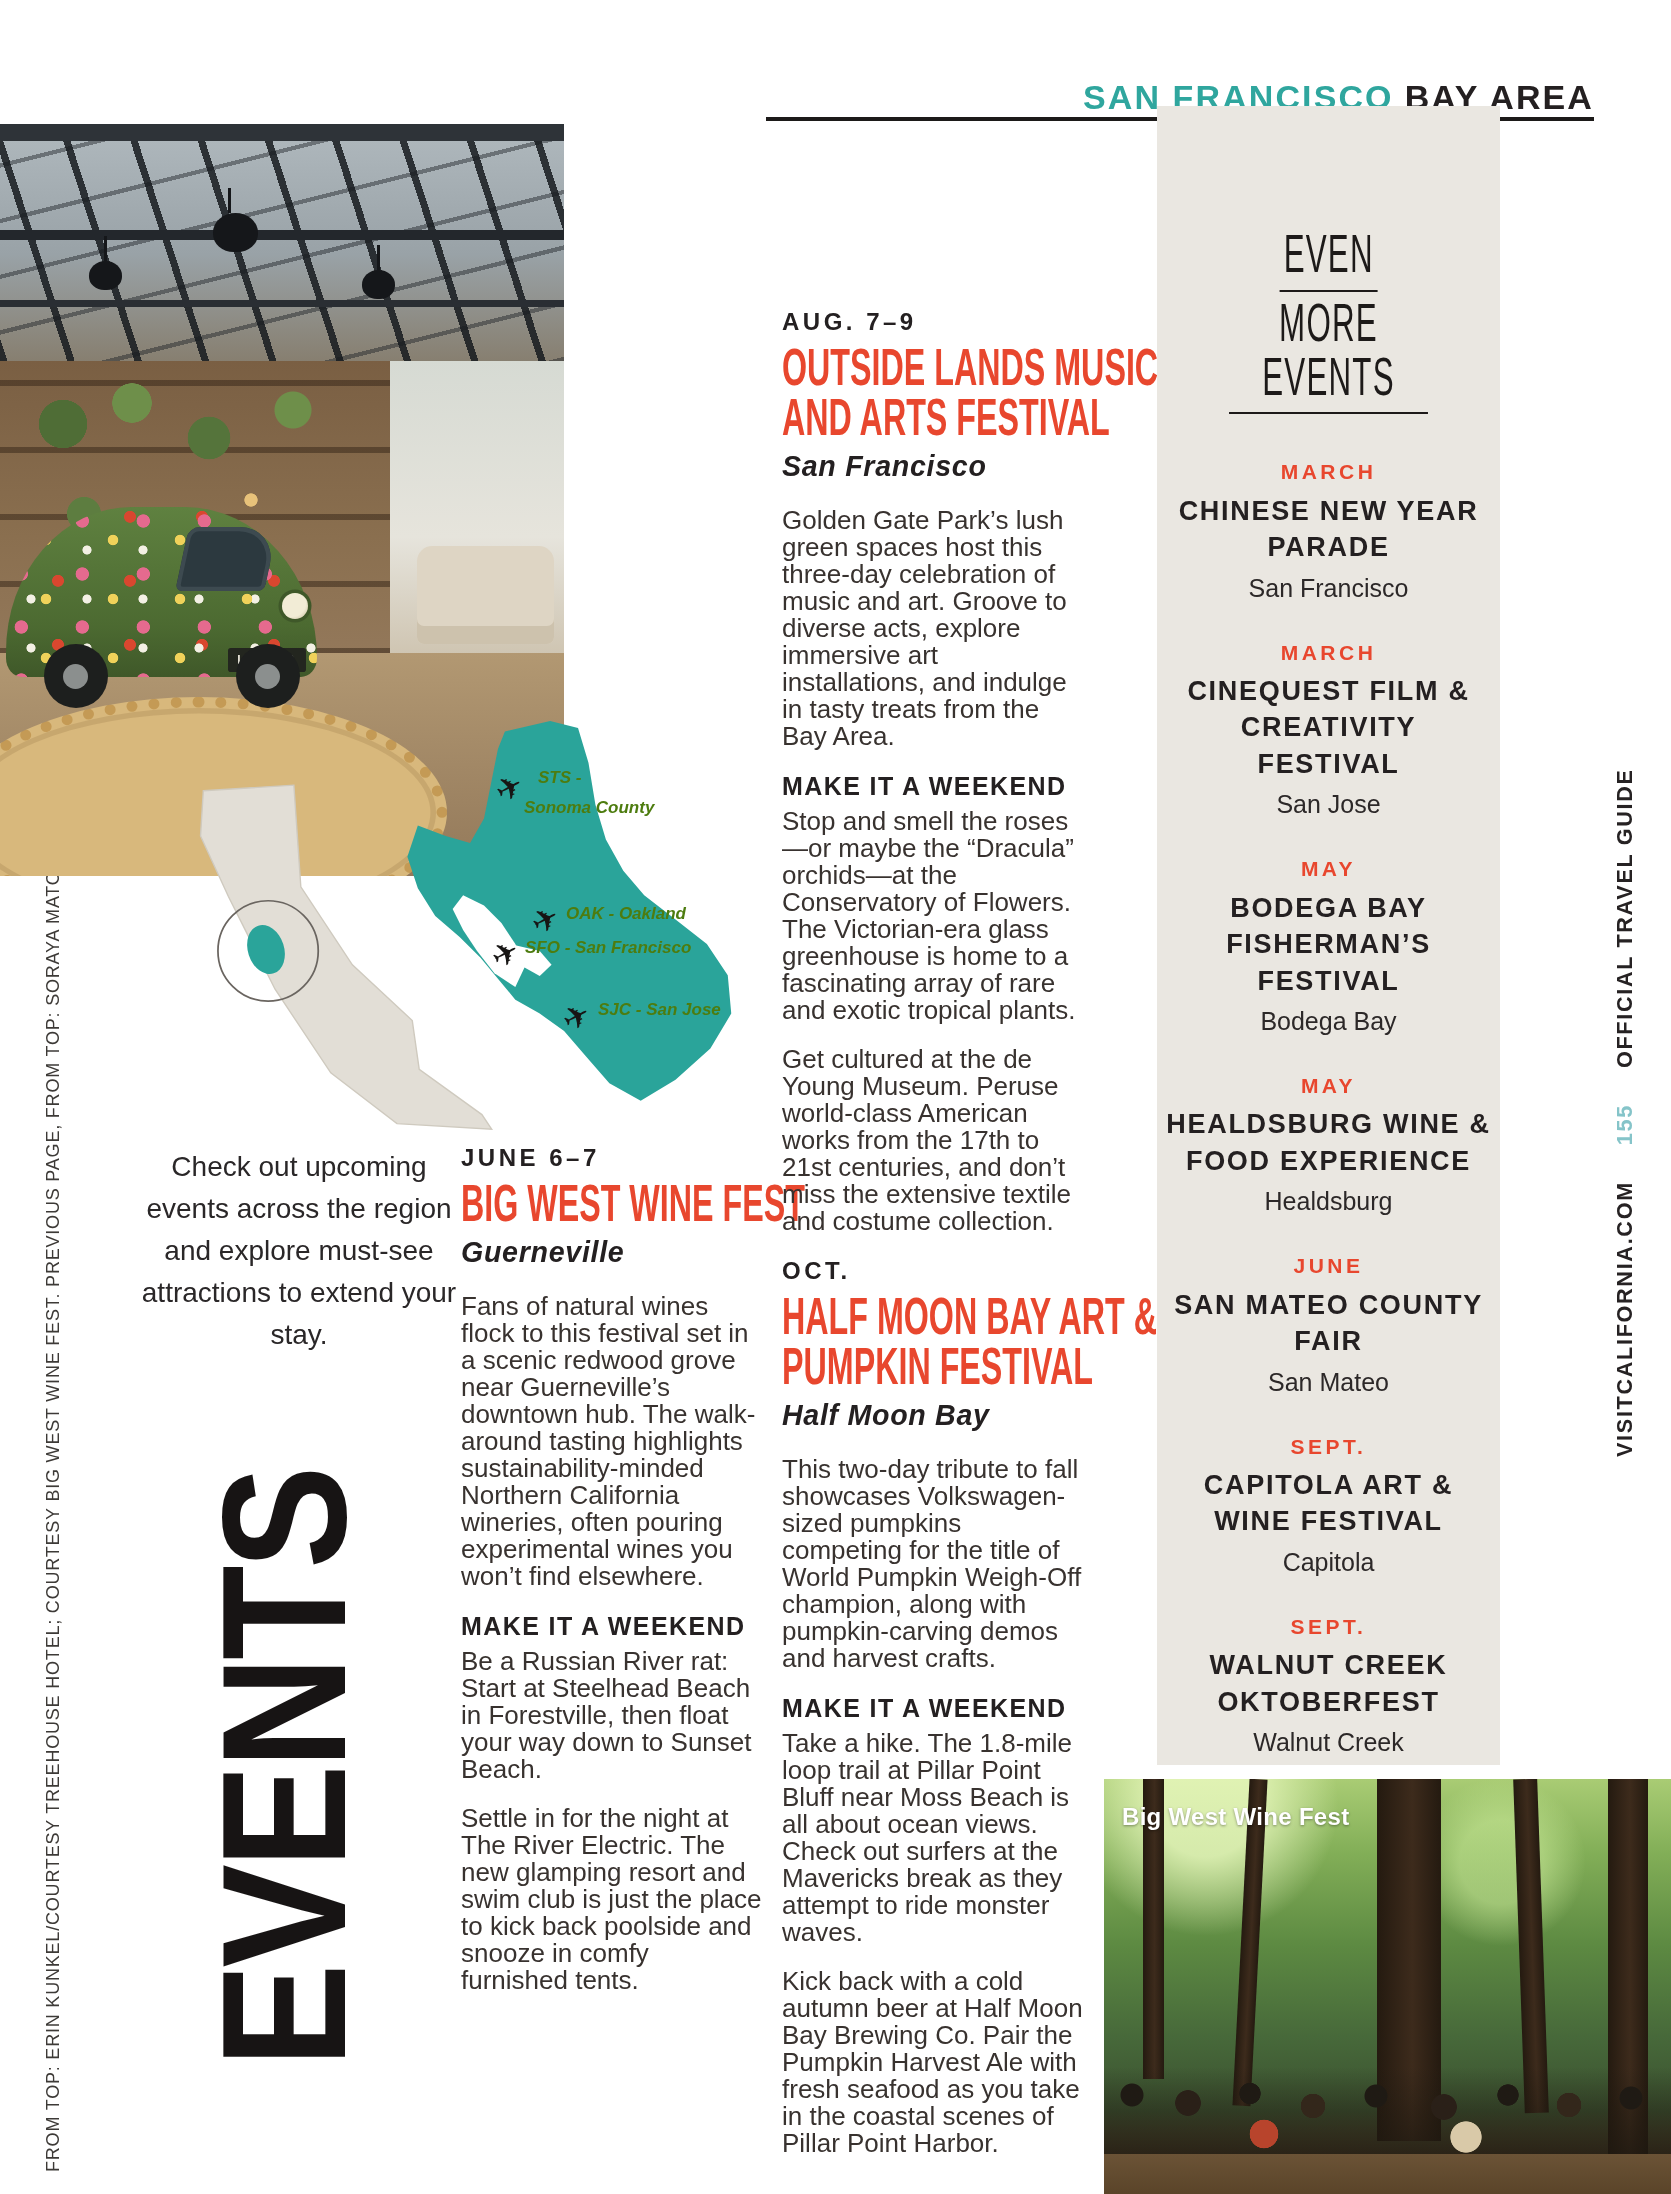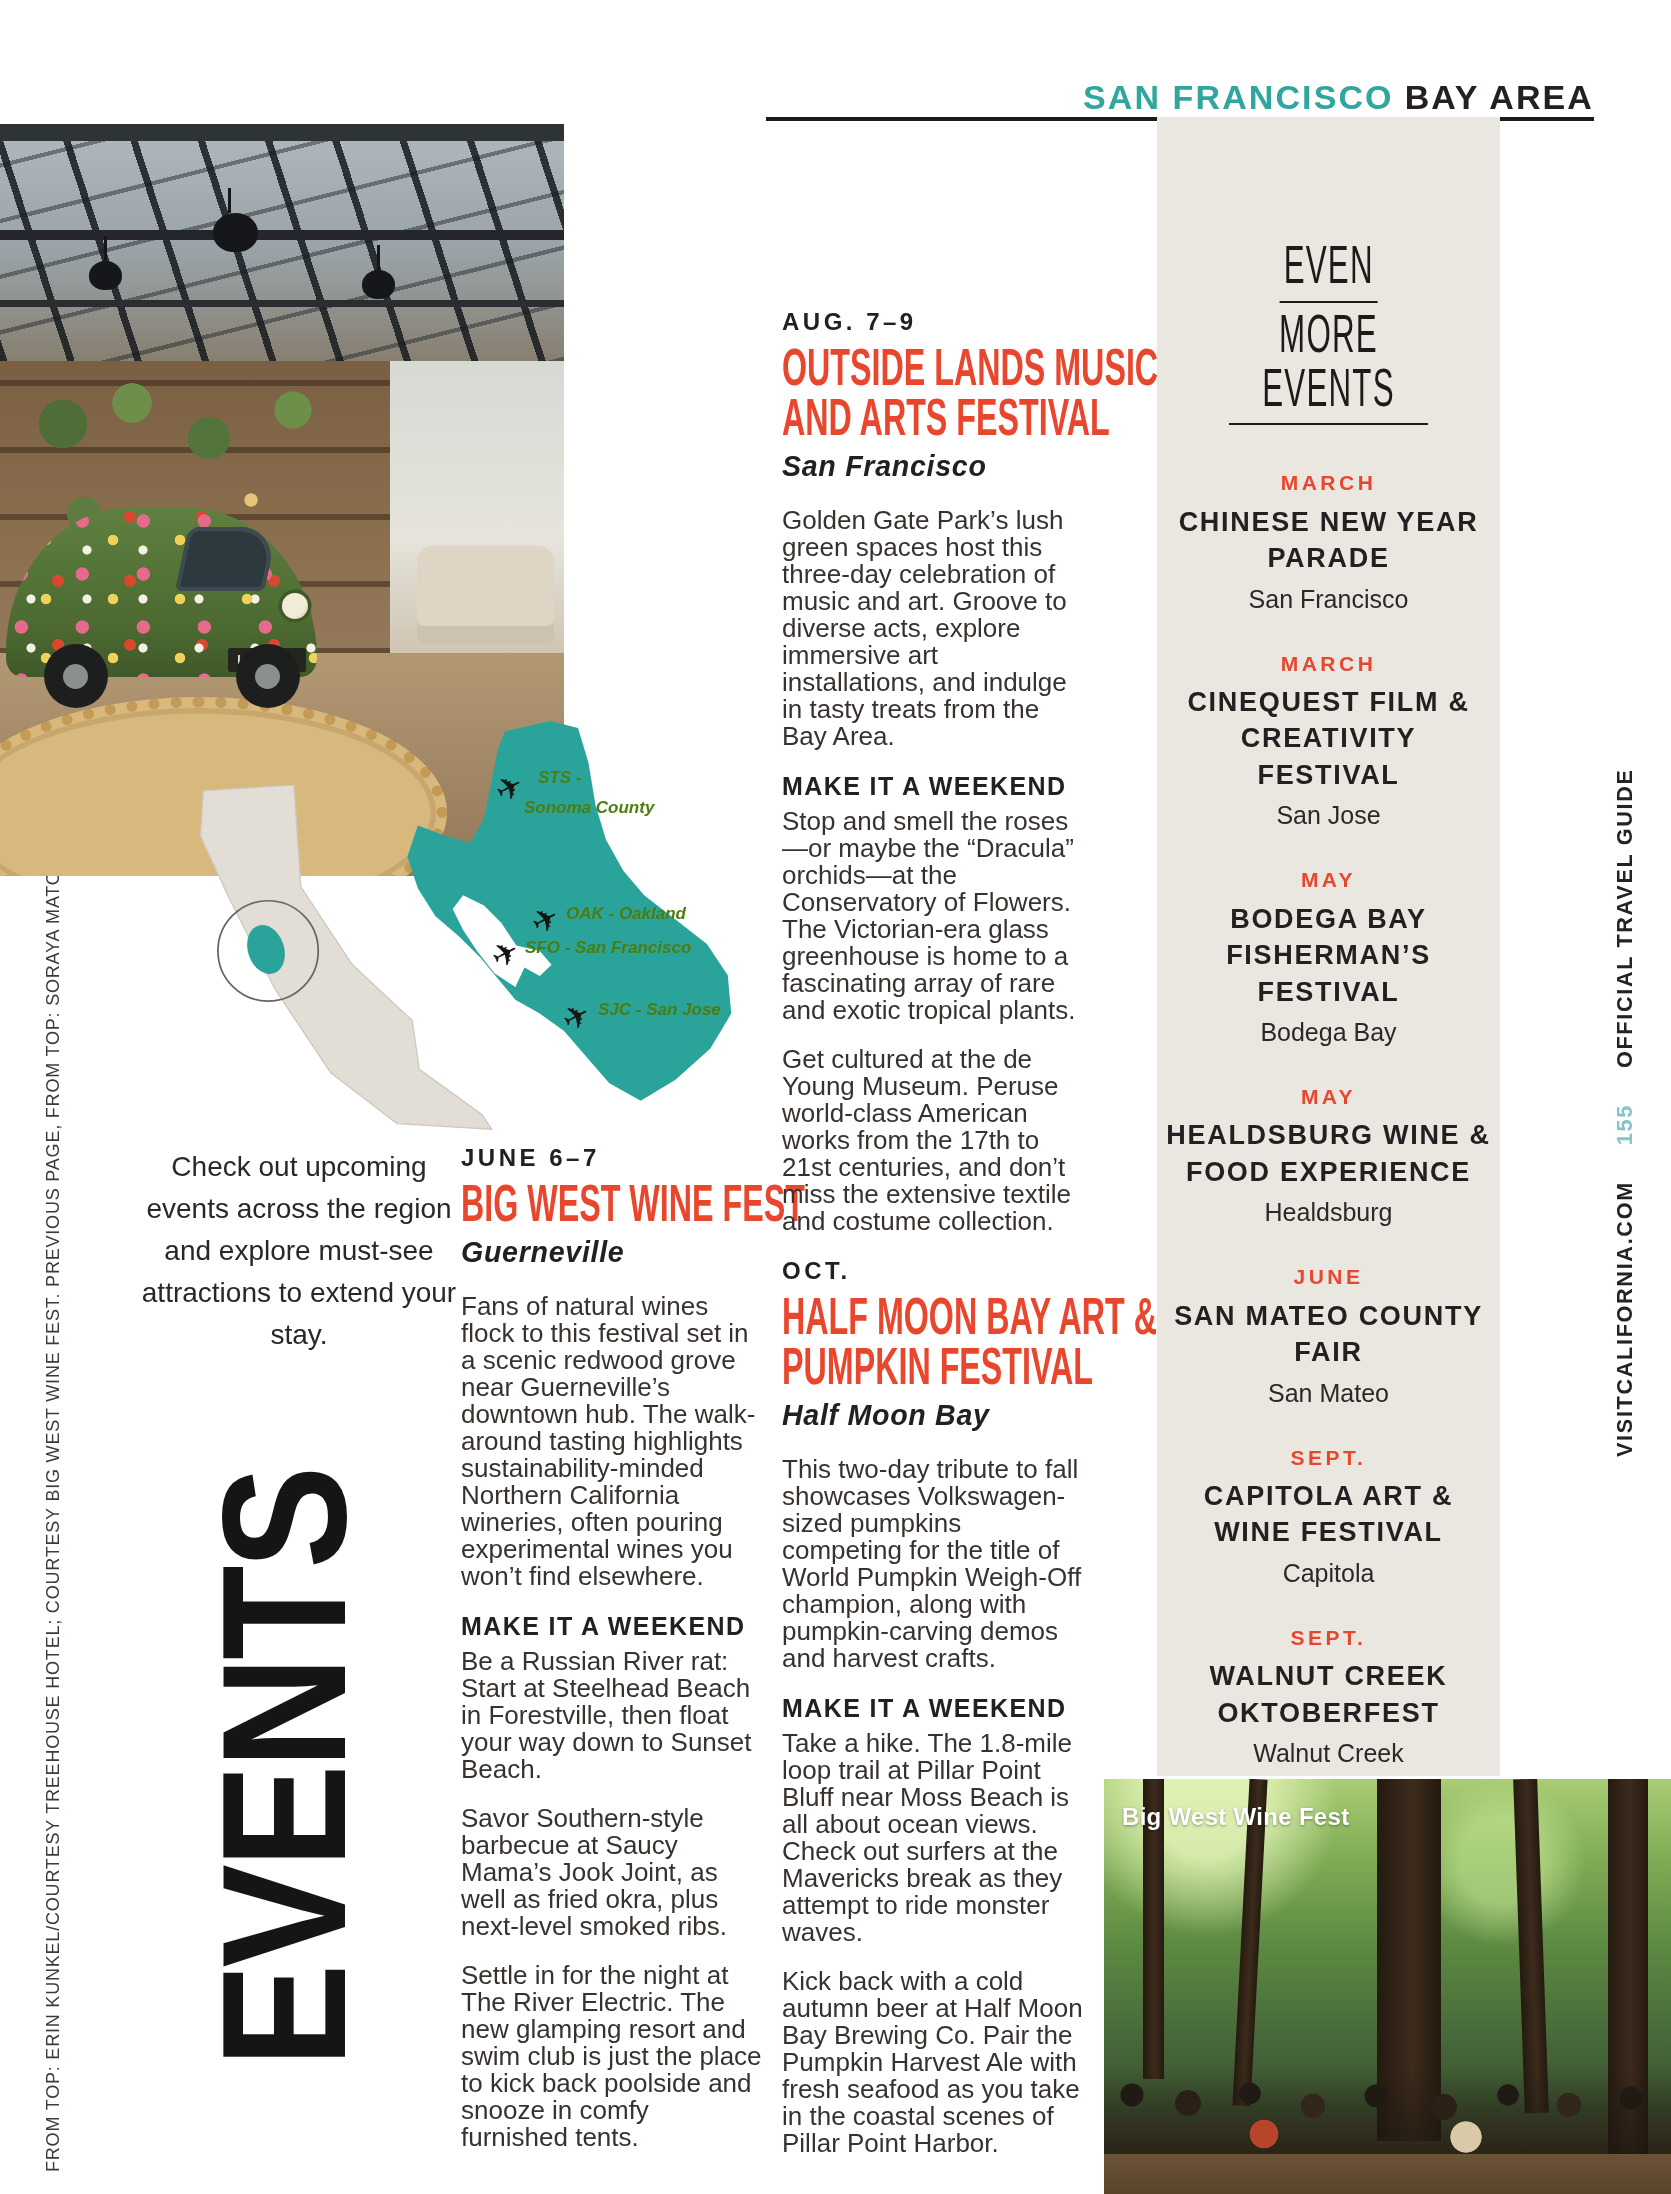--- a/index.html
+++ b/index.html
@@ -93,21 +93,21 @@
   .col1 { left:461px; top:1144px; width:301px; }
   .col2 { left:782px; top:308px; width:304px; }
   .ev-date { font-weight:bold; font-size:24px; letter-spacing:3.5px; color:#242021; margin:0 0 7px; }
   .red-title { color:#e8472e; font-weight:bold; font-size:52px; line-height:0.96; margin:4.2px 0 7px;
                transform:scaleX(0.62); transform-origin:left top; white-space:nowrap; }
   .ev-city { font-style:italic; font-weight:bold; font-size:28.6px; margin:1.4px 0 24px; color:#242021; letter-spacing:0.7px; }
   .col p { font-size:26px; line-height:27px; margin:0 0 22px; }
   .weekend { font-weight:bold; font-size:25px; letter-spacing:1.4px; margin:4.2px 0 7px; color:#242021; }
 
   
-  .sidebar { position:absolute; left:1157px; top:117px; width:343px; height:1659px; background:#eae7e1;
+  .sidebar { position:absolute; left:1157px; top:106px; width:343px; height:1659px; background:#eae7e1;
              text-align:center; box-sizing:border-box; padding-top:120px; }
   .sb-title-line { margin-bottom:2.8px; }
   .sb-title-inner { display:inline-block; font-size:54px; font-weight:400; letter-spacing:2.1px; color:#1d1a19;
     transform:scaleX(0.58); transform-origin:center top; border-bottom:2.8px solid #1d1a19; padding:0 7px 9.8px; line-height:1.0; }
   .sb-events { margin-top:46px; }
   .sb-ev { margin-bottom:38px; padding:0 8.4px; }
   .sb-month { color:#e8472e; font-weight:bold; font-size:21px; letter-spacing:3.5px; margin-bottom:8.4px; }
   .sb-name { color:#242021; font-weight:bold; font-size:27px; letter-spacing:1.7px; line-height:1.35; margin-bottom:7px; }
   .sb-city { color:#2c2828; font-size:25px; line-height:1.2; }
 
@@ -202,21 +202,20 @@
 
   <div class="big-word vert">EVENTS</div>
 
   <div class="col col1">
     <div class="ev-date">JUNE 6–7</div>
     <div class="red-title">BIG WEST WINE FEST</div>
     <div class="ev-city">Guerneville</div>
     <p>Fans of natural wines flock to this festival set in a scenic redwood grove near Guerneville’s downtown hub. The walk-around tasting highlights sustainability-minded Northern California wineries, often pouring experimental wines you won’t find elsewhere.</p>
     <div class="weekend">MAKE IT A WEEKEND</div>
     <p>Be a Russian River rat: Start at Steelhead Beach in Forestville, then float your way down to Sunset Beach.</p>
-    <p>Savor Southern-style barbecue at Saucy Mama’s Jook Joint, as well as fried okra, plus next-level smoked ribs.</p>
     <p>Settle in for the night at The River Electric. The new glamping resort and swim club is just the place to kick back poolside and snooze in comfy furnished tents.</p>
   </div>
 
   <div class="col col2">
     <div class="ev-date">AUG. 7–9</div>
     <div class="red-title">
       <div>OUTSIDE LANDS MUSIC</div>
       <div>AND ARTS FESTIVAL</div>
     </div>
     <div class="ev-city">San Francisco</div>

